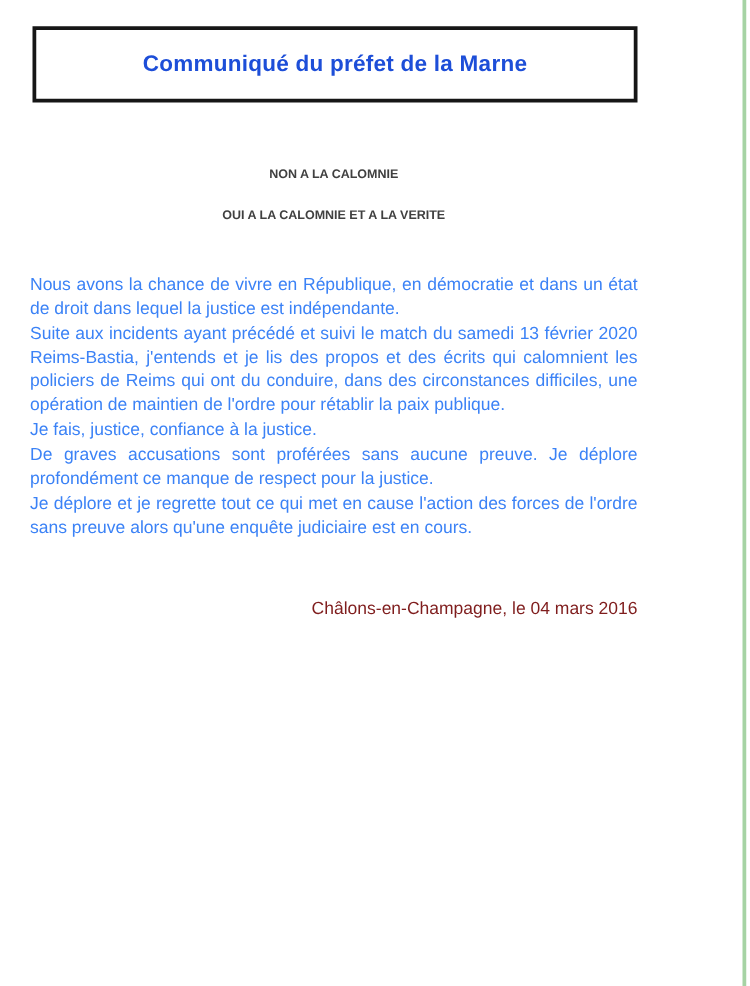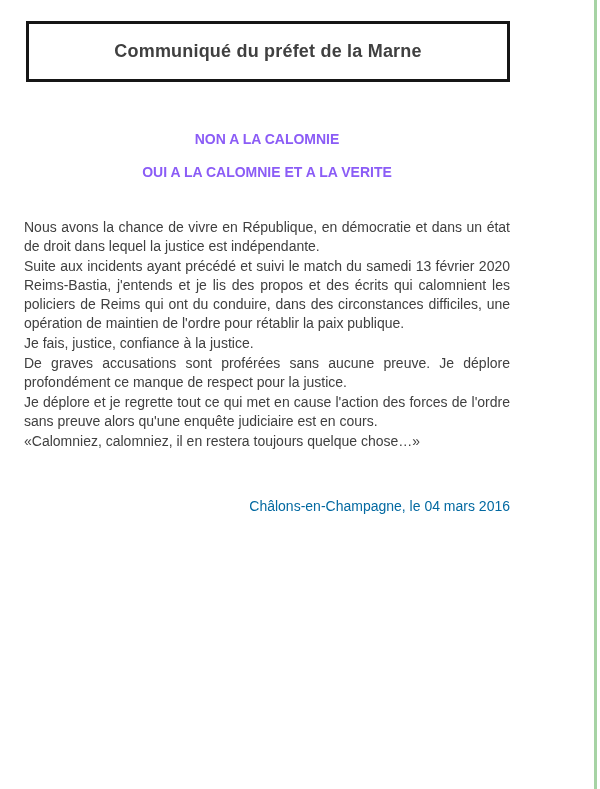--- a/index.html
+++ b/index.html
@@ -33,55 +33,55 @@
     height: 55px;
     border: 3px solid #161616;
     display: flex;
     align-items: center;
     justify-content: center;
     background: #ffffff;
   }
   .title-box .title-text {
     font-size: 18px;
     font-weight: bold;
-    color: #404040;
+    color: #1d4ed8;
     letter-spacing: 0.2px;
     white-space: nowrap;
   }
   .content {
     position: absolute;
     left: 24px;
     top: 130px;
     width: 486px;
     font-size: 14px;
     line-height: 19px;
   }
   .headline {
-    font-size: 14px;
+    font-size: 10px;
     font-weight: bold;
     text-align: center;
     line-height: 19px;
     margin: 0;
-    color: #8b5cf6;
+    color: #404040;
   }
   .headline.second {
     margin-top: 14px;
   }
   .content p {
     margin: 1px 0 0 0;
     text-align: justify;
-    color: #404040;
+    color: #3b82f6;
   }
   .content p.first-para {
     margin-top: 36px;
   }
   .dateline {
     margin-top: 46px;
     text-align: right;
-    color: #0369a1;
+    color: #7f1d1d;
   }
 </style>
 </head>
 <body>
 
 <div class="page">
 
   <div class="edge-stripe" style="background: rgb(166, 211, 164);"></div>
 
   <div class="title-box" style="border-color: rgb(22, 22, 22);">
@@ -92,19 +92,18 @@
 
     <div class="headline">NON A LA CALOMNIE</div>
 
     <div class="headline second">OUI A LA CALOMNIE ET A LA VERITE</div>
 
     <p class="first-para">Nous avons la chance de vivre en République, en démocratie et dans un état de droit dans lequel la justice est indépendante.</p>
     <p>Suite aux incidents ayant précédé et suivi le match du samedi 13 février 2020 Reims-Bastia, j'entends et je lis des propos et des écrits qui calomnient les policiers de Reims qui ont du conduire, dans des circonstances difficiles, une opération de maintien de l'ordre pour rétablir la paix publique.</p>
     <p>Je fais, justice, confiance à la justice.</p>
     <p>De graves accusations sont proférées sans aucune preuve. Je déplore profondément ce manque de respect pour la justice.</p>
     <p>Je déplore et je regrette tout ce qui met en cause l'action des forces de l'ordre sans preuve alors qu'une enquête judiciaire est en cours.</p>
-    <p>«Calomniez, calomniez, il en restera toujours quelque chose…»</p>
 
     <div class="dateline">Châlons-en-Champagne, le 04 mars 2016</div>
 
   </div>
 
 </div>
 
 </body></html>

